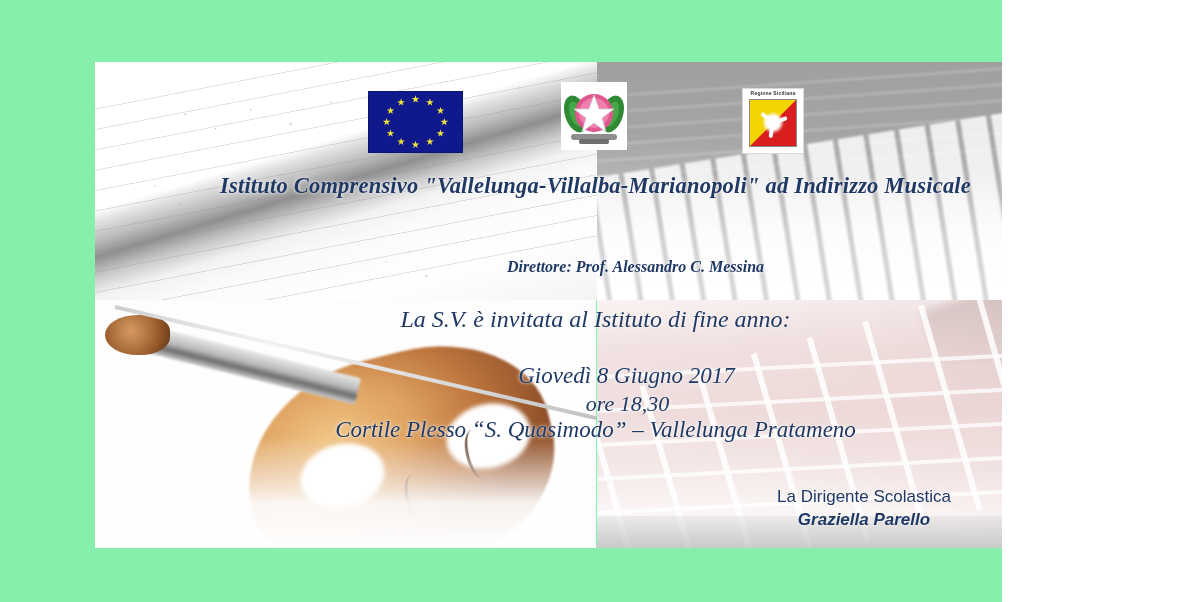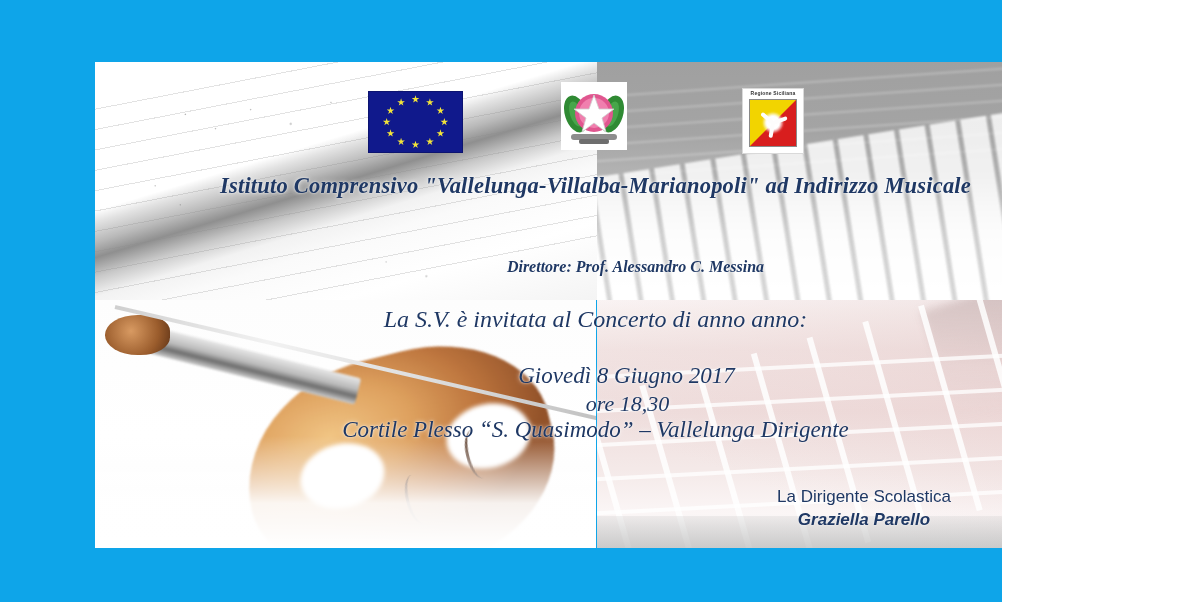--- a/index.html
+++ b/index.html
@@ -8,21 +8,21 @@
     background: #ffffff;
   }
   body {
     font-family: "Liberation Serif", serif;
   }
 
   #poster {
     position: relative;
     width: 1002px;
     height: 602px;
-    background: #0ea5e9;
+    background: #86efac;
     overflow: hidden;
   }
 
   
   .panel {
     position: absolute;
     overflow: hidden;
   }
 
   
@@ -456,23 +456,23 @@
       <div class="trinacria"></div>
       <div class="leg" style="transform:rotate(10deg)"></div>
       <div class="leg" style="transform:rotate(130deg)"></div>
       <div class="leg" style="transform:rotate(250deg)"></div>
     </div>
   </div>
 
   <div class="txt" id="school-name">Istituto Comprensivo "Vallelunga-Villalba-Marianopoli" ad Indirizzo Musicale</div>
   <div class="txt" id="conductor">Direttore: Prof. Alessandro C. Messina</div>
 
-  <div class="txt" id="invitation">La S.V. è invitata al Concerto di anno anno:</div>
+  <div class="txt" id="invitation">La S.V. è invitata al Istituto di fine anno:</div>
   <div class="txt" id="event-date">Giovedì 8 Giugno 2017</div>
   <div class="txt" id="event-time">ore 18,30</div>
-  <div class="txt" id="event-venue">Cortile Plesso “S. Quasimodo” – Vallelunga Dirigente</div>
+  <div class="txt" id="event-venue">Cortile Plesso “S. Quasimodo” – Vallelunga Pratameno</div>
 
   <div id="signature-block">
     <div id="signature-role">La Dirigente Scolastica</div>
     <div id="signature-name">Graziella Parello</div>
   </div>
 
 </div>
 
 </body></html>

